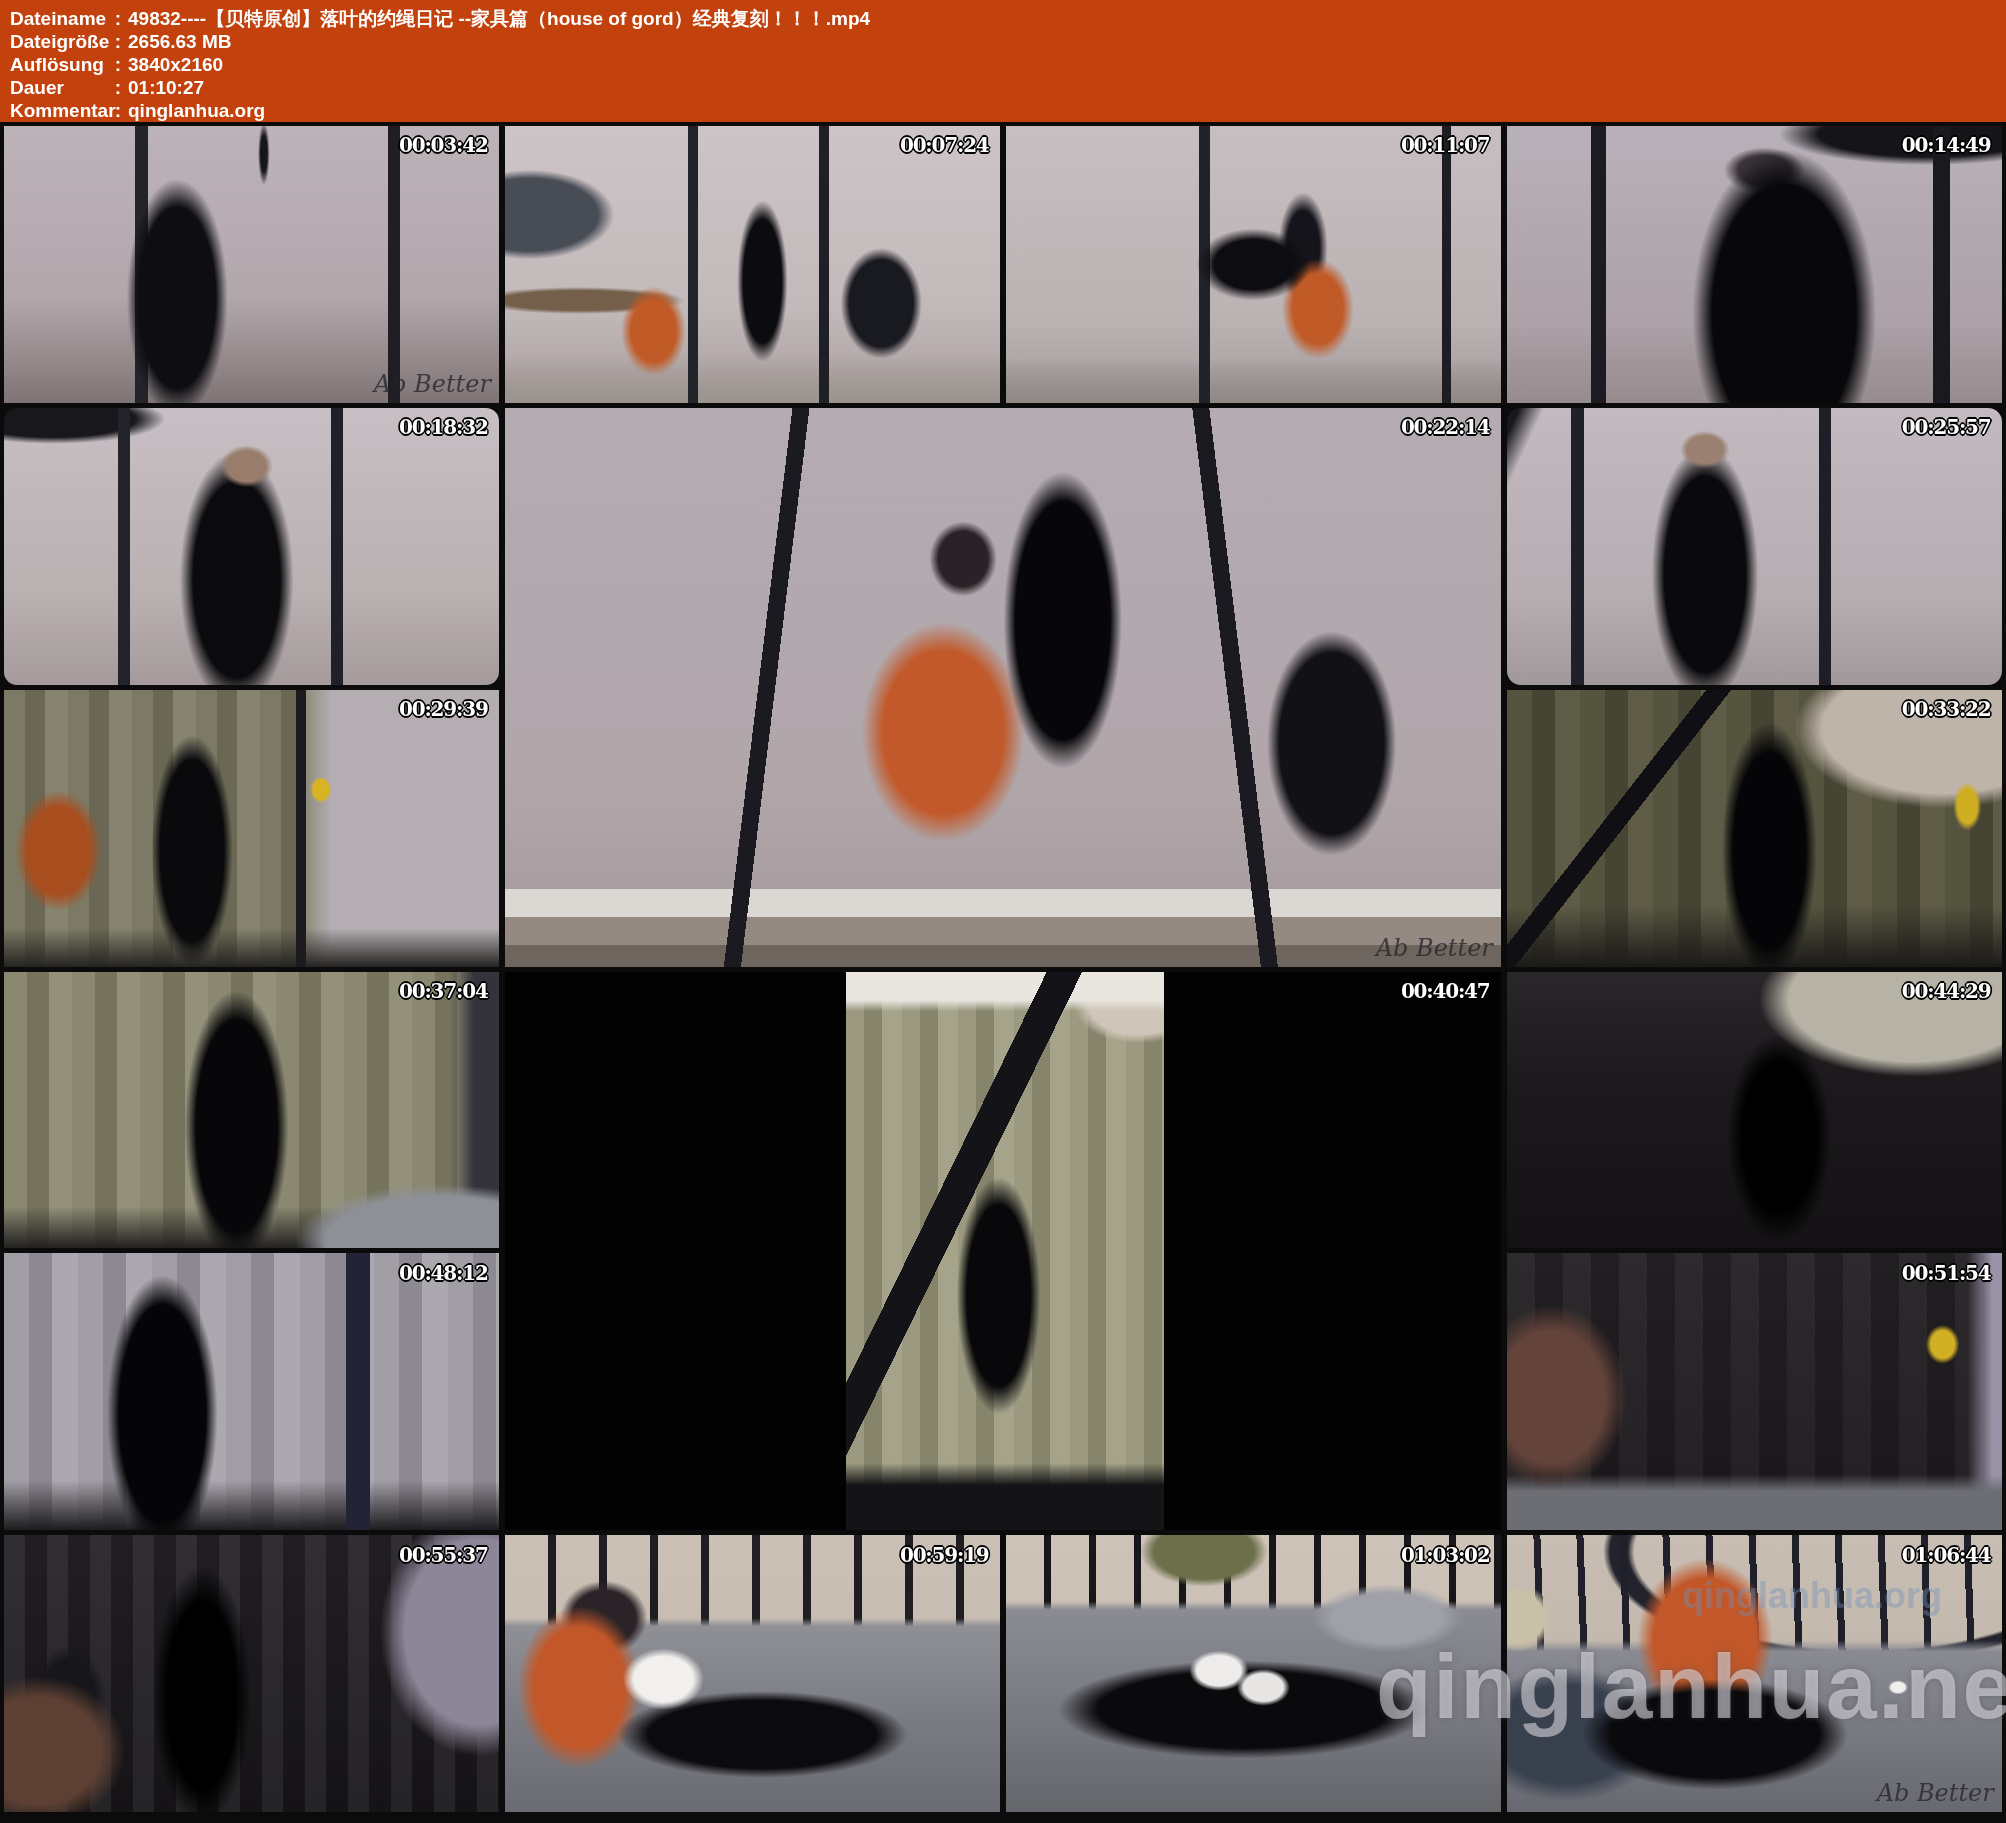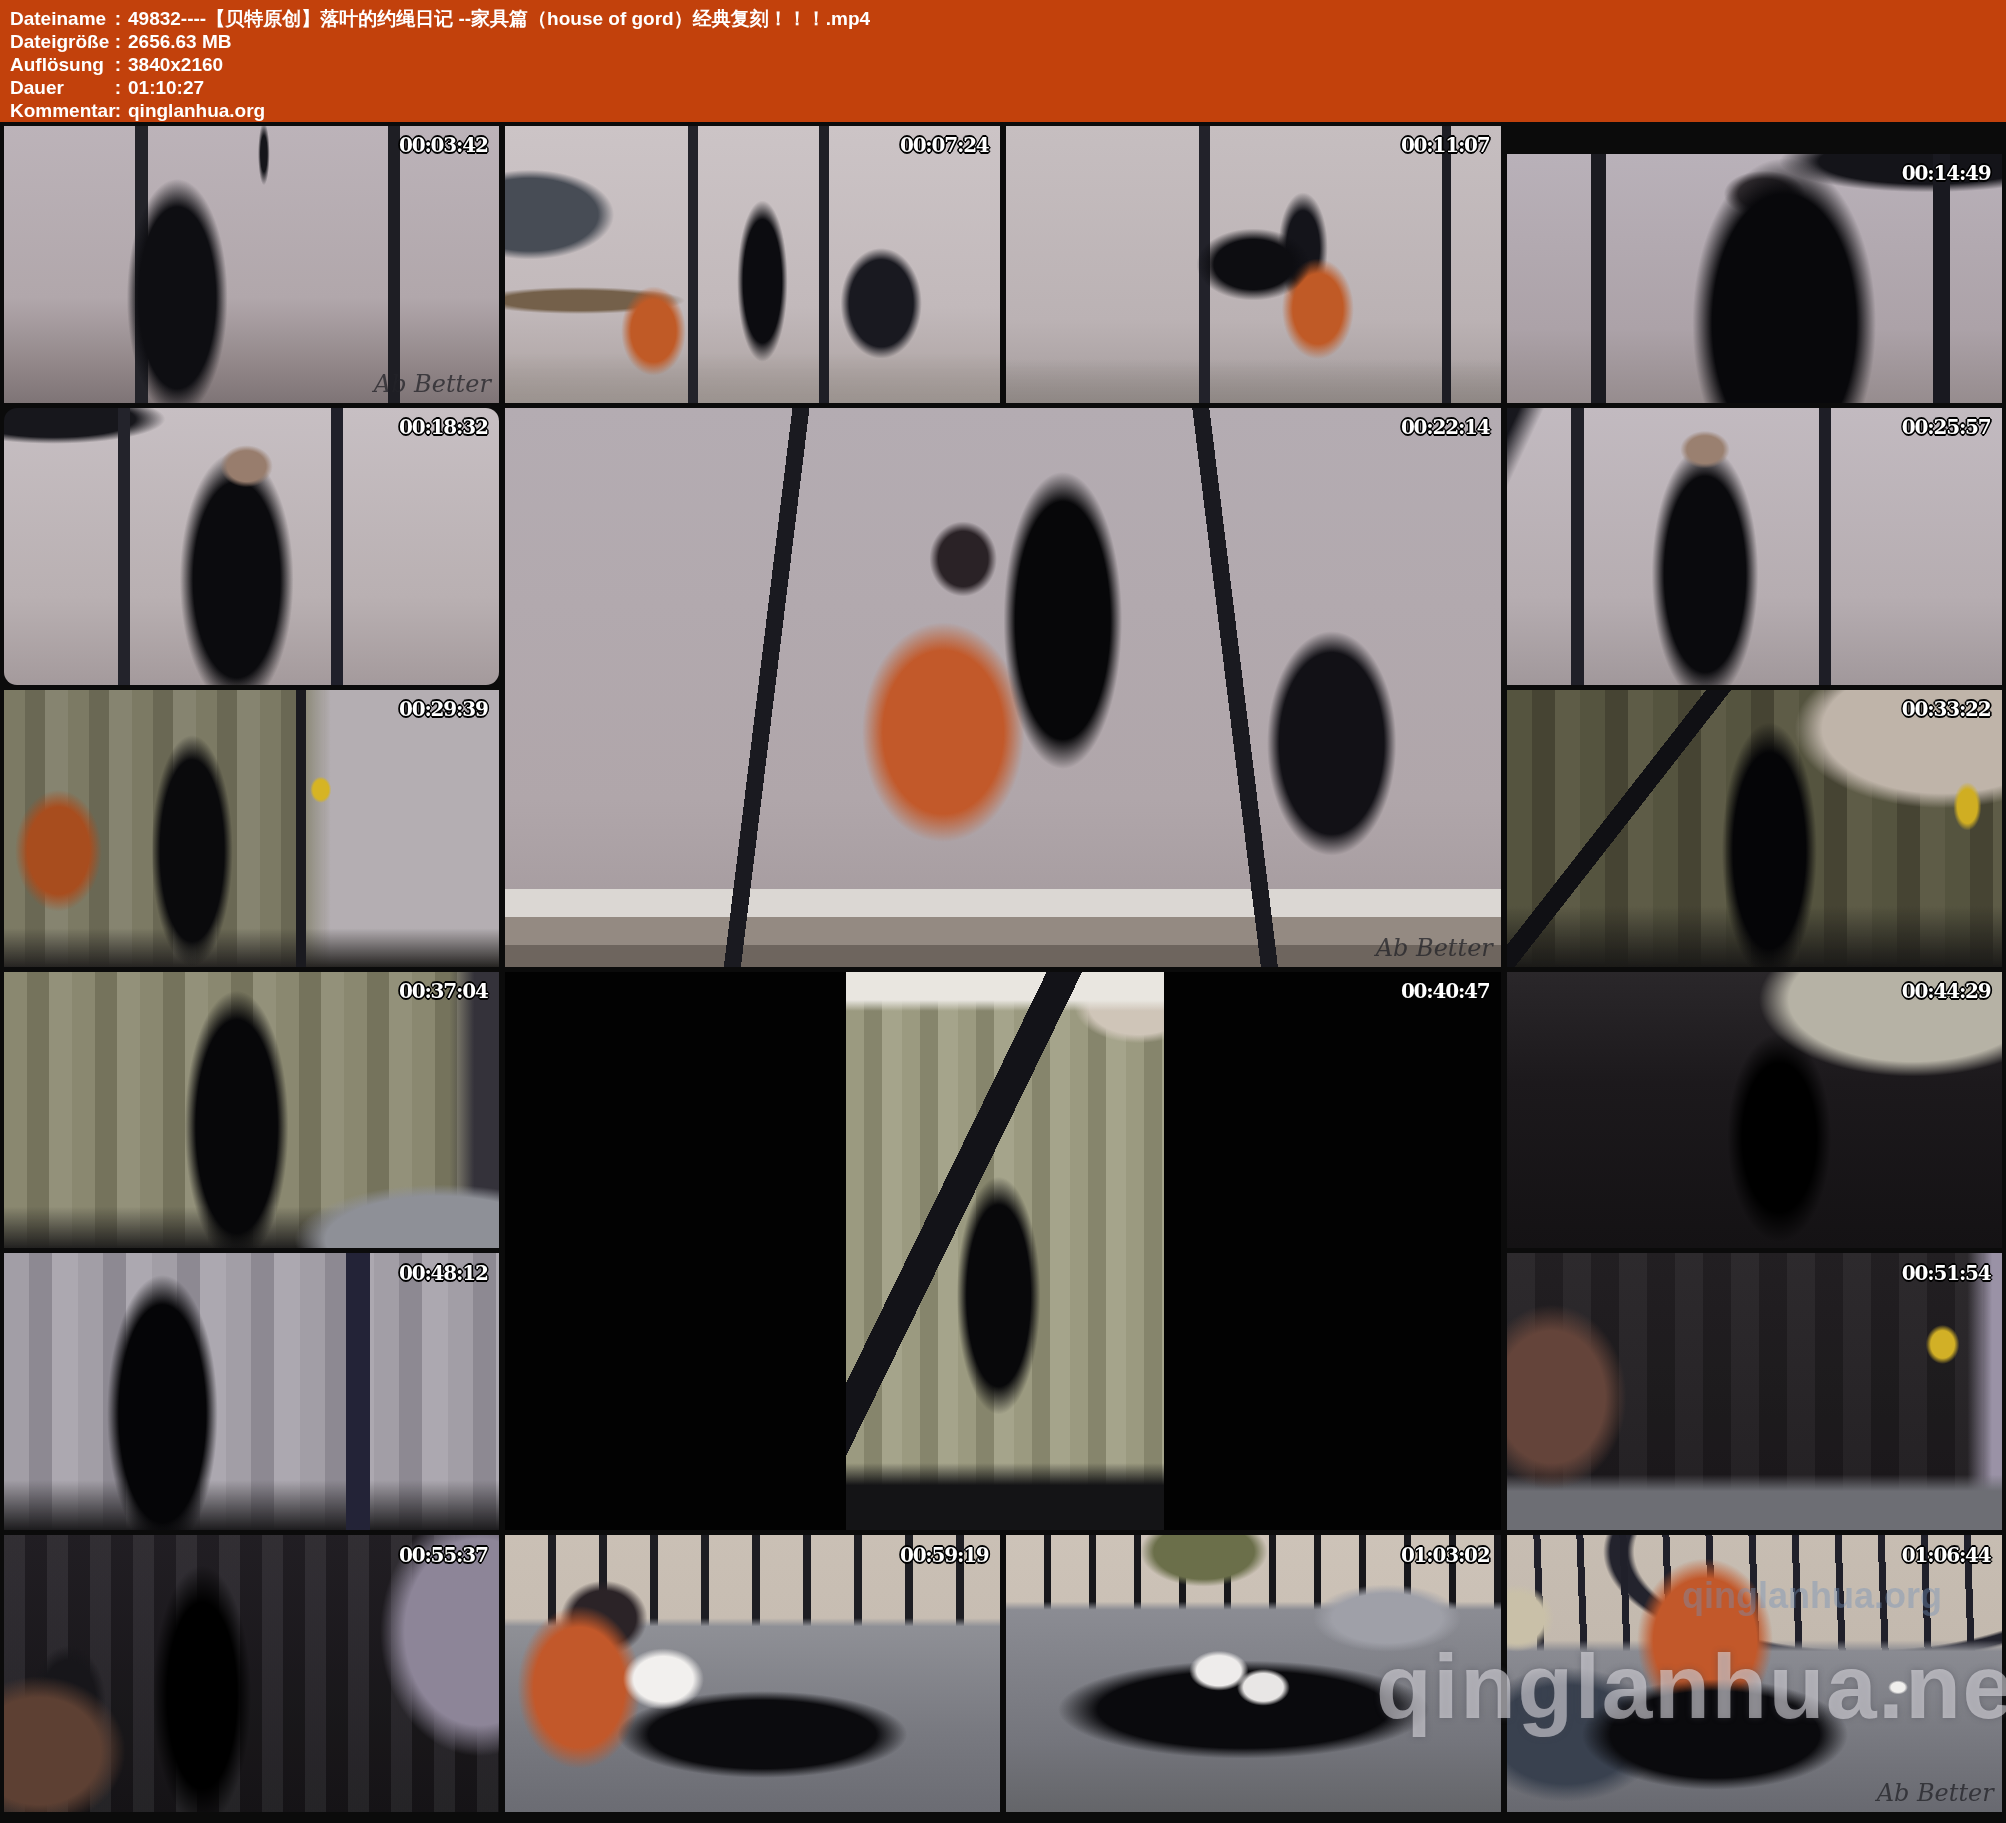--- a/index.html
+++ b/index.html
@@ -60,42 +60,42 @@
     radial-gradient(ellipse 50px 70px at 63% 66%,#c05a26 50%,rgba(192,90,38,0) 72%),
     radial-gradient(ellipse 33px 74px at 60% 44%,#14141a 50%,rgba(20,20,26,0) 75%),
     linear-gradient(90deg,rgba(0,0,0,0) 0 39%,#22222a 39% 41.2%,rgba(0,0,0,0) 41.2% 88%,#1d1d24 88% 90%,rgba(0,0,0,0) 90%),
     linear-gradient(0deg,#8e8784 0%,rgba(142,135,132,0) 16%),
     linear-gradient(180deg,#c6bec0 0%,#bbb2b4 70%,#a39a9a 100%);}
   .t4{background:
     radial-gradient(ellipse 124px 223px at 56% 68%,#08080b 58%,rgba(8,8,11,0) 74%),
     radial-gradient(ellipse 58px 33px at 52% 16%,#3a3438 45%,rgba(58,52,56,0) 70%),
     linear-gradient(90deg,rgba(0,0,0,0) 0 17%,#1b1b21 17% 20%,rgba(0,0,0,0) 20% 86%,#191920 86% 89.5%,rgba(0,0,0,0) 89.5%),
     radial-gradient(ellipse 198px 41px at 85% 3%,#141419 55%,rgba(20,20,25,0) 75%),
-    linear-gradient(180deg,#b9b1b9 0%,#aca2a8 70%,#968c8e 100%); margin-top: 28px;}
+    linear-gradient(180deg,#b9b1b9 0%,#aca2a8 70%,#968c8e 100%);}
   .t5{background:
     radial-gradient(ellipse 35px 28px at 49% 21%,#987d6d 55%,rgba(152,125,109,0) 75%),
     radial-gradient(ellipse 79px 178px at 47% 62%,#0b0b0e 55%,rgba(11,11,14,0) 72%),
     linear-gradient(90deg,rgba(0,0,0,0) 0 23%,#23232b 23% 25.5%,rgba(0,0,0,0) 25.5% 66%,#20202a 66% 68.5%,rgba(0,0,0,0) 68.5%),
     radial-gradient(ellipse 149px 33px at 10% 4%,#17171c 55%,rgba(23,23,28,0) 75%),
     linear-gradient(180deg,#c7bfc3 0%,#b9b0b2 68%,#a49a9c 100%); border-radius: 13px;}
   .t6{background:
     radial-gradient(ellipse 79px 198px at 56% 38%,#070709 60%,rgba(7,7,9,0) 75%),
     radial-gradient(ellipse 45px 50px at 46% 27%,#2a2226 55%,rgba(42,34,38,0) 75%),
     radial-gradient(ellipse 116px 157px at 44% 58%,#c2592a 52%,rgba(194,89,42,0) 70%),
     radial-gradient(ellipse 95px 165px at 83% 60%,#121116 55%,rgba(18,17,22,0) 68%),
     linear-gradient(97deg,rgba(0,0,0,0) 0 27%,#1a1a20 27% 28.6%,rgba(0,0,0,0) 28.6%),
     linear-gradient(83deg,rgba(0,0,0,0) 0 71%,#1a1a20 71% 72.6%,rgba(0,0,0,0) 72.6%),
     linear-gradient(180deg,rgba(0,0,0,0) 0 86%,#dbd7d3 86% 91%,#948a82 91% 96%,#6e655e 96%),
     linear-gradient(180deg,#b4acb2 0%,#b0a6aa 70%,#a1979a 100%);}
   .t7{background:
     radial-gradient(ellipse 33px 25px at 40% 15%,#9a8070 55%,rgba(154,128,112,0) 75%),
     radial-gradient(ellipse 74px 178px at 40% 60%,#0a0a0d 55%,rgba(10,10,13,0) 72%),
     linear-gradient(90deg,rgba(0,0,0,0) 0 13%,#202028 13% 15.5%,rgba(0,0,0,0) 15.5% 63%,#1e1e26 63% 65.5%,rgba(0,0,0,0) 65.5%),
     linear-gradient(115deg,#17171d 0 2%,rgba(0,0,0,0) 6%),
-    linear-gradient(180deg,#c2bac0 0%,#b6adb1 68%,#a1989b 100%);}
+    linear-gradient(180deg,#c2bac0 0%,#b6adb1 68%,#a1989b 100%); border-radius: 14px;}
   .t8{background:
     radial-gradient(ellipse 58px 165px at 38% 58%,#0a0a0c 55%,rgba(10,10,12,0) 70%),
     radial-gradient(ellipse 62px 87px at 11% 58%,#a84d1e 50%,rgba(168,77,30,0) 70%),
     radial-gradient(ellipse 13.2px 16.5px at 64% 36%,#d6b424 60%,rgba(214,180,36,0) 80%),
     linear-gradient(90deg,rgba(0,0,0,0) 0 59%,#1a1a1f 59% 61%,rgba(0,0,0,0) 61%),
     linear-gradient(0deg,#262422 0%,rgba(38,36,34,0) 14%),
     linear-gradient(90deg,rgba(183,177,181,0) 0 60%,#b4aeb2 66%),
     repeating-linear-gradient(90deg,#7c7a64 0 21.5px,#6a6854 21.5px 41px,#868470 41px 64px);}
   .t9{background:
     radial-gradient(ellipse 66px 178px at 53% 58%,#050507 55%,rgba(5,5,7,0) 72%),

